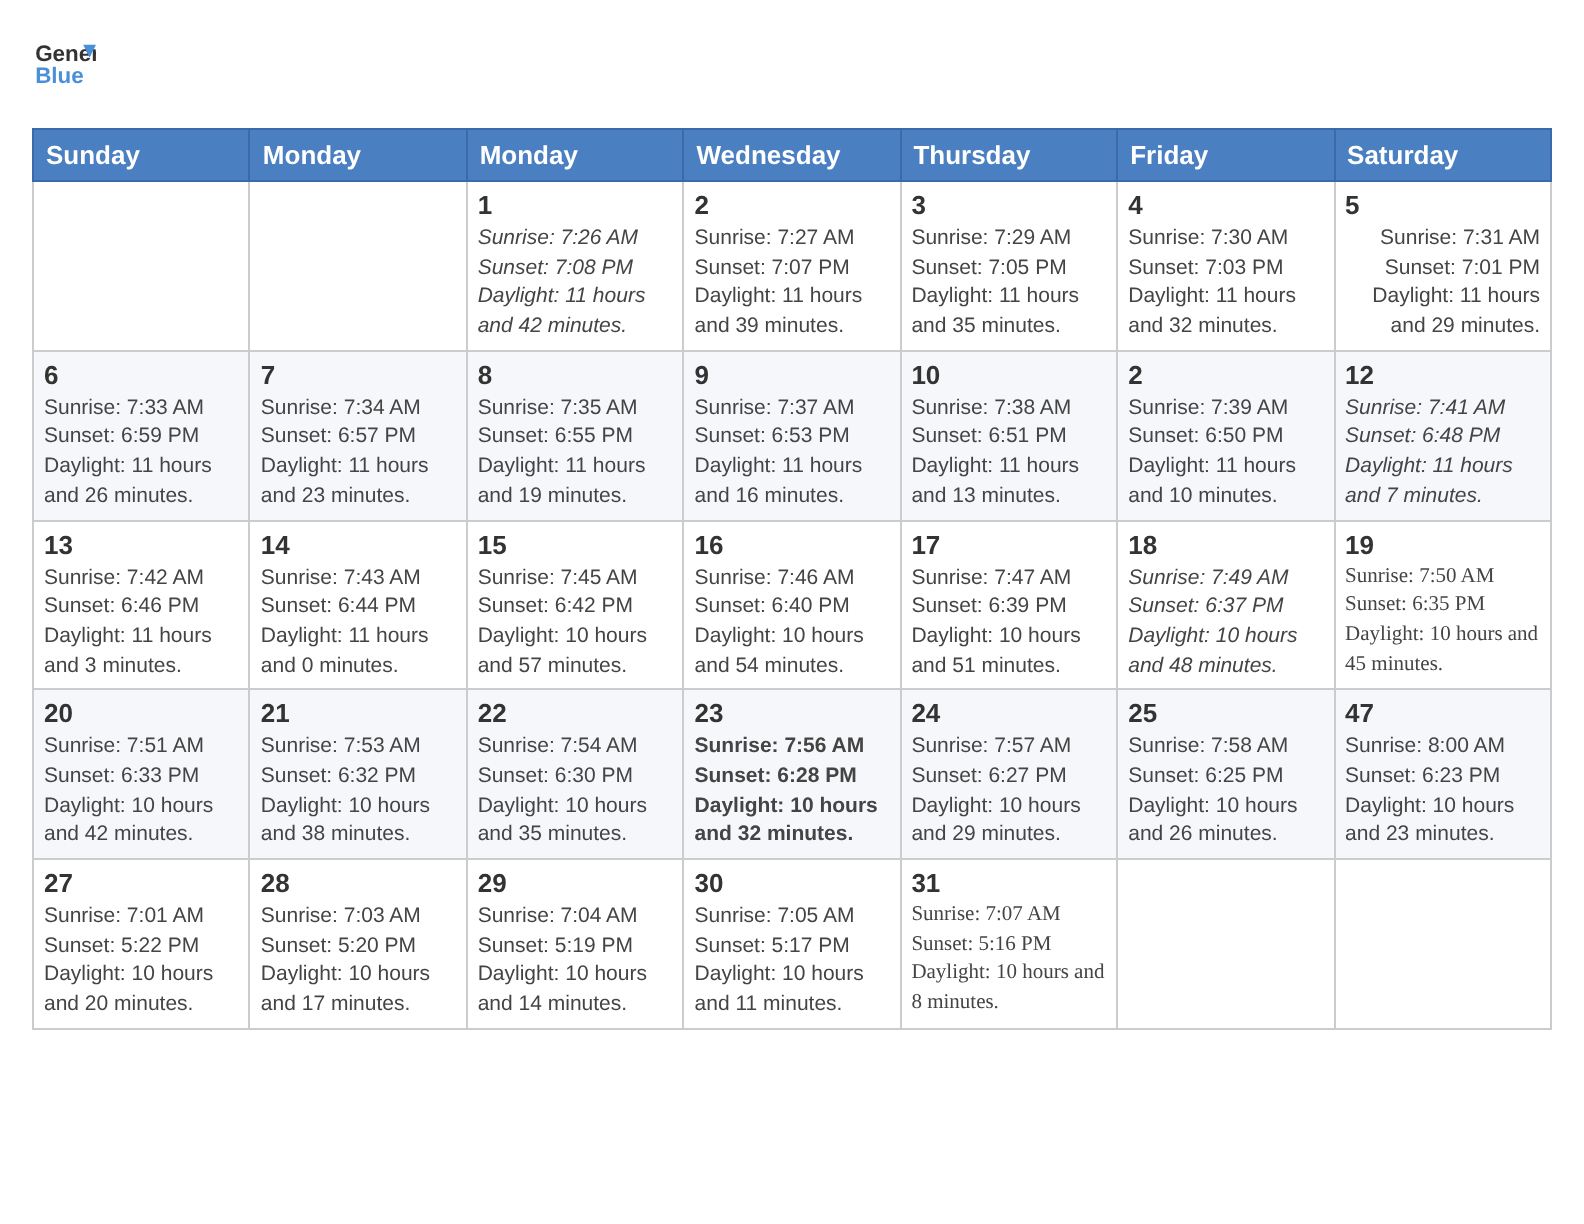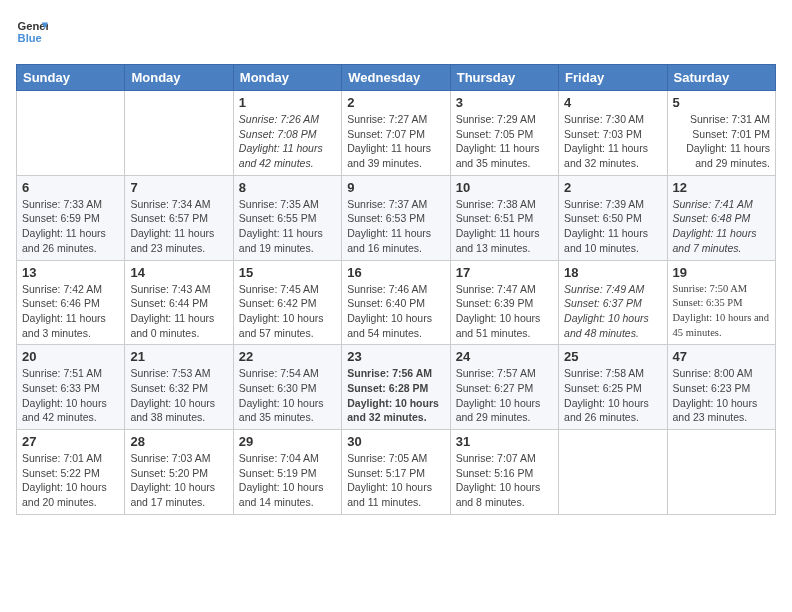--- a/index.html
+++ b/index.html
@@ -296,21 +296,21 @@
 Daylight: 10 hours and 14 minutes.</div>
         </td>
         <td>
           <span class="day-number">30</span>
           <div class="day-info" style="white-space: pre-line;">Sunrise: 7:05 AM
 Sunset: 5:17 PM
 Daylight: 10 hours and 11 minutes.</div>
         </td>
         <td>
           <span class="day-number">31</span>
-          <div class="day-info" style="white-space: pre-line;">Sunrise: 7:07 AM
+          <div class="day-info" style="white-space: pre-line; font-family: Liberation Serif, serif;">Sunrise: 7:07 AM
 Sunset: 5:16 PM
 Daylight: 10 hours and 8 minutes.</div>
         </td>
         <td class="empty-cell"></td>
         <td class="empty-cell"></td>
       </tr>
     </tbody>
 </table>
 
 </body></html>

